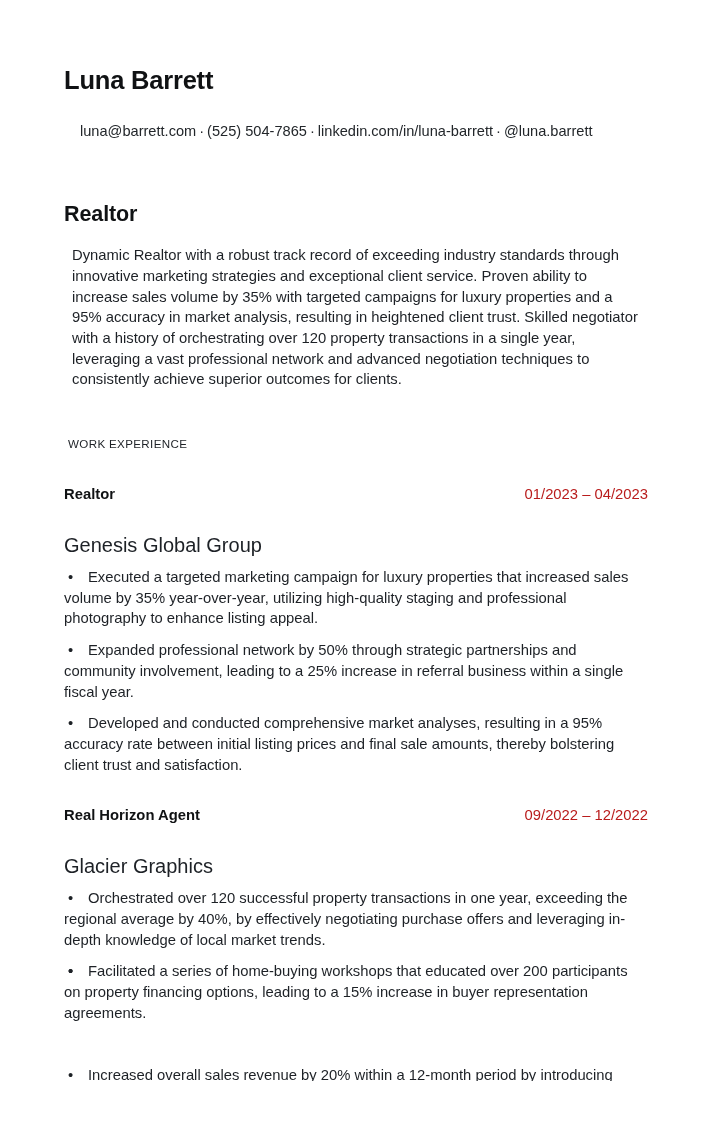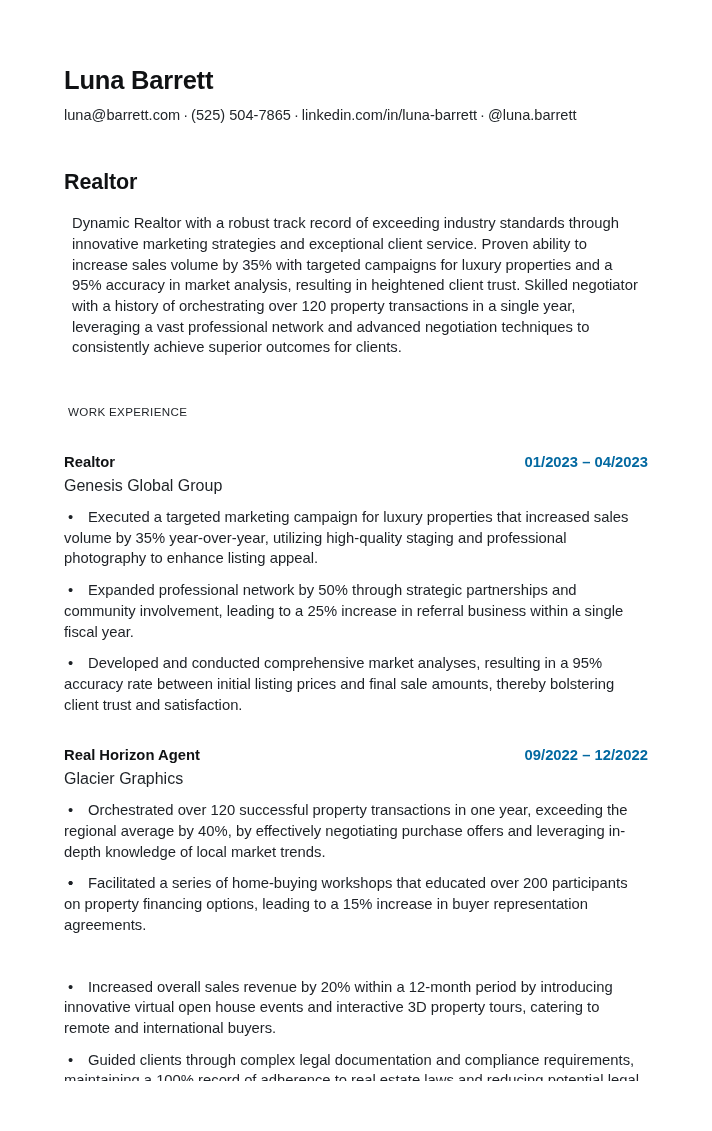--- a/index.html
+++ b/index.html
@@ -28,21 +28,21 @@
   .name {
     margin: 0;
     padding-top: 66px;
     font-size: 25.5px;
     font-weight: bold;
     letter-spacing: -0.2px;
     line-height: 1.15;
     color: #101214;
   }
   .contact {
-    margin: 0;
+    margin: 16px;
     padding-top: 9px;
     font-size: 14.6px;
     line-height: 22px;
     color: #22262a;
     max-width: 520px;
   }
   .contact .sep {
     padding: 0 3px;
   }
 
@@ -86,29 +86,29 @@
   }
   .job-title {
     font-size: 14.8px;
     font-weight: bold;
     line-height: 20px;
     color: #101214;
   }
   .job-dates {
     font-size: 14.8px;
     line-height: 20px;
-    color: #0369a1;
+    color: #b91c1c;
     white-space: nowrap;
-    font-weight: bold;
   }
   .job-company {
-    font-size: 16px;
+    font-size: 20px;
     line-height: 21px;
     padding-top: 3px;
     color: #1d2126;
+    margin-top: 28px;
   }
 
   .bullets {
     list-style: none;
     margin: 0;
     padding: 0;
   }
   .bullet {
     position: relative;
     margin-top: 11px;

